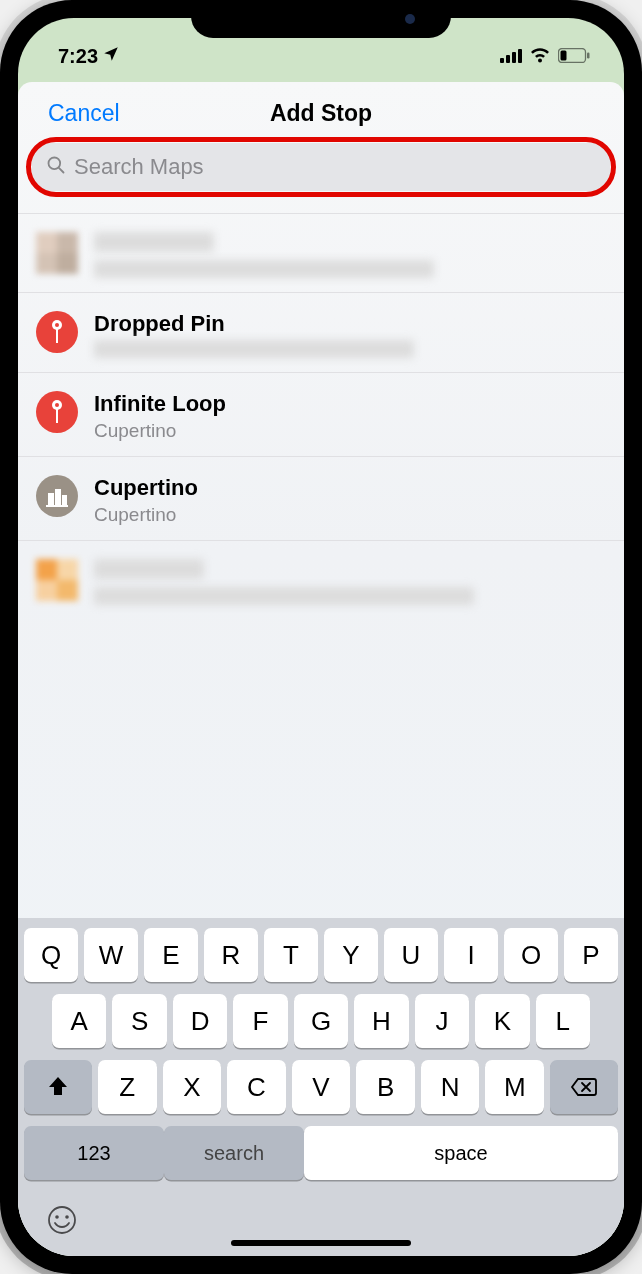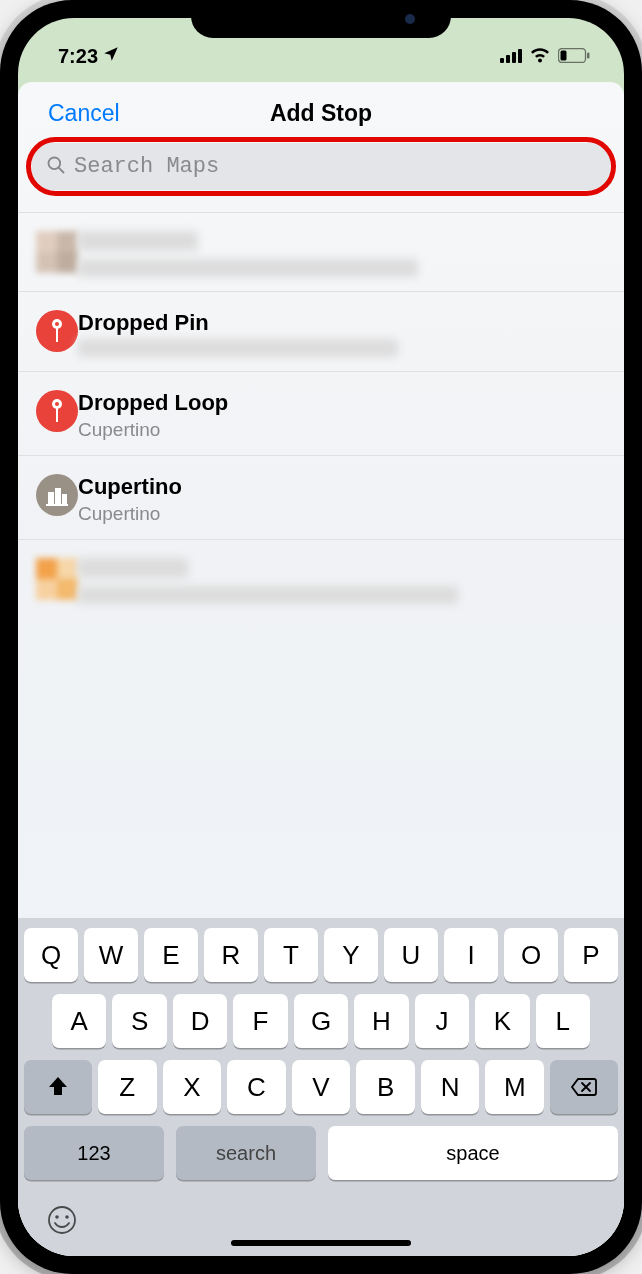--- a/index.html
+++ b/index.html
@@ -118,31 +118,30 @@
     padding: 11px 14px;
     gap: 8px;
   }
   .search-bar input {
     background: transparent;
     border: none;
     outline: none;
     font-size: 22px;
     color: #6d28d9;
     flex: 1;
-    font-family: Liberation Mono, monospace;
   }
   .search-bar input::placeholder { color: #8a8a8e; }
   .search-icon { color:#868688; }
 
   .list { margin-top: 22px; }
   .row {
     display: flex;
     align-items: flex-start;
     padding: 16px 18px 14px;
-    gap: 0;
+    gap: 16px;
     border-bottom: 1px solid #e0e0e3;
   }
   .row:first-child { border-top: 1px solid #e0e0e3; }
   .row-icon {
     width: 42px;
     height: 42px;
     border-radius: 50%;
     flex: 0 0 42px;
     display: flex;
     align-items: center;
@@ -216,21 +215,21 @@
     box-shadow: 0 1.5px 0 rgba(0,0,0,0.3);
   }
   .kb-row2 { padding: 0 28px; }
   .key-special {
     background: #b4bac4;
     flex: 0 0 68px;
   }
   .kb-row3 { gap:6px; }
   .kb-bottom {
     display: flex;
-    gap: 12px;
+    gap: 0;
     margin-bottom: 10px;
   }
   .key-123 {
     background: #b4bac4;
     flex: 0 0 140px;
     font-size: 20px;
   }
   .key-space {
     background: #fff;
     flex: 1;
@@ -345,21 +344,21 @@
 
         <div class="row">
           <div class="row-icon pin-icon">
             <svg width="18" height="26" viewBox="0 0 18 26">
                 <circle cx="9" cy="6" r="5" fill="#fff"></circle>
                 <circle cx="9" cy="6" r="2" fill="#e8423a"></circle>
                 <rect x="8" y="10" width="2" height="14" fill="#fff"></rect>
               </svg>
           </div>
           <div class="row-texts">
-            <div class="row-title">Dropped Loop</div>
+            <div class="row-title">Infinite Loop</div>
             <div class="row-sub">Cupertino</div>
           </div>
         </div>
 
         <div class="row">
           <div class="row-icon city-icon">
             <svg width="26" height="26" viewBox="0 0 26 26">
                 <rect x="4" y="10" width="6" height="13" fill="#fff"></rect>
                 <rect x="11" y="6" width="6" height="17" fill="#fff"></rect>
                 <rect x="18" y="12" width="5" height="11" fill="#fff"></rect>

